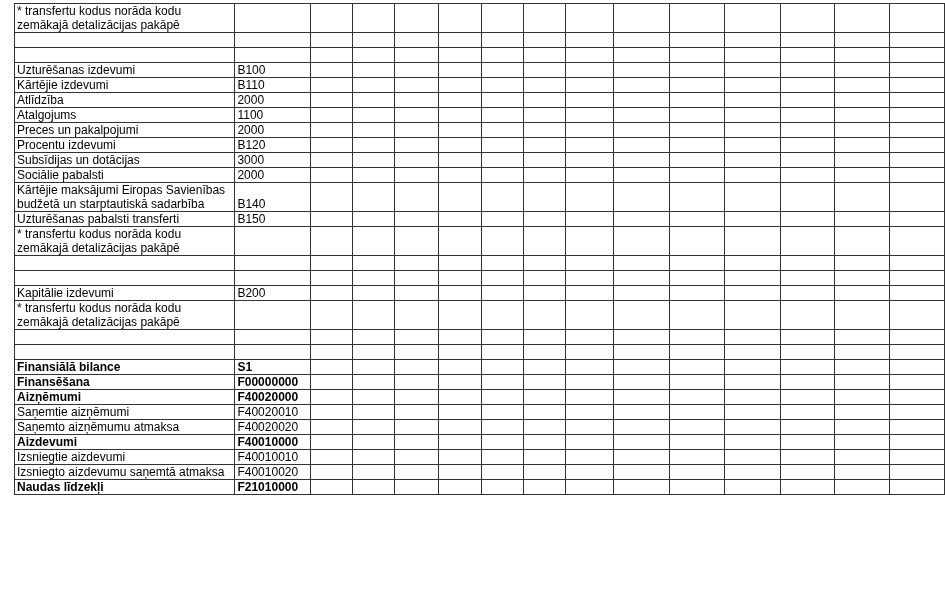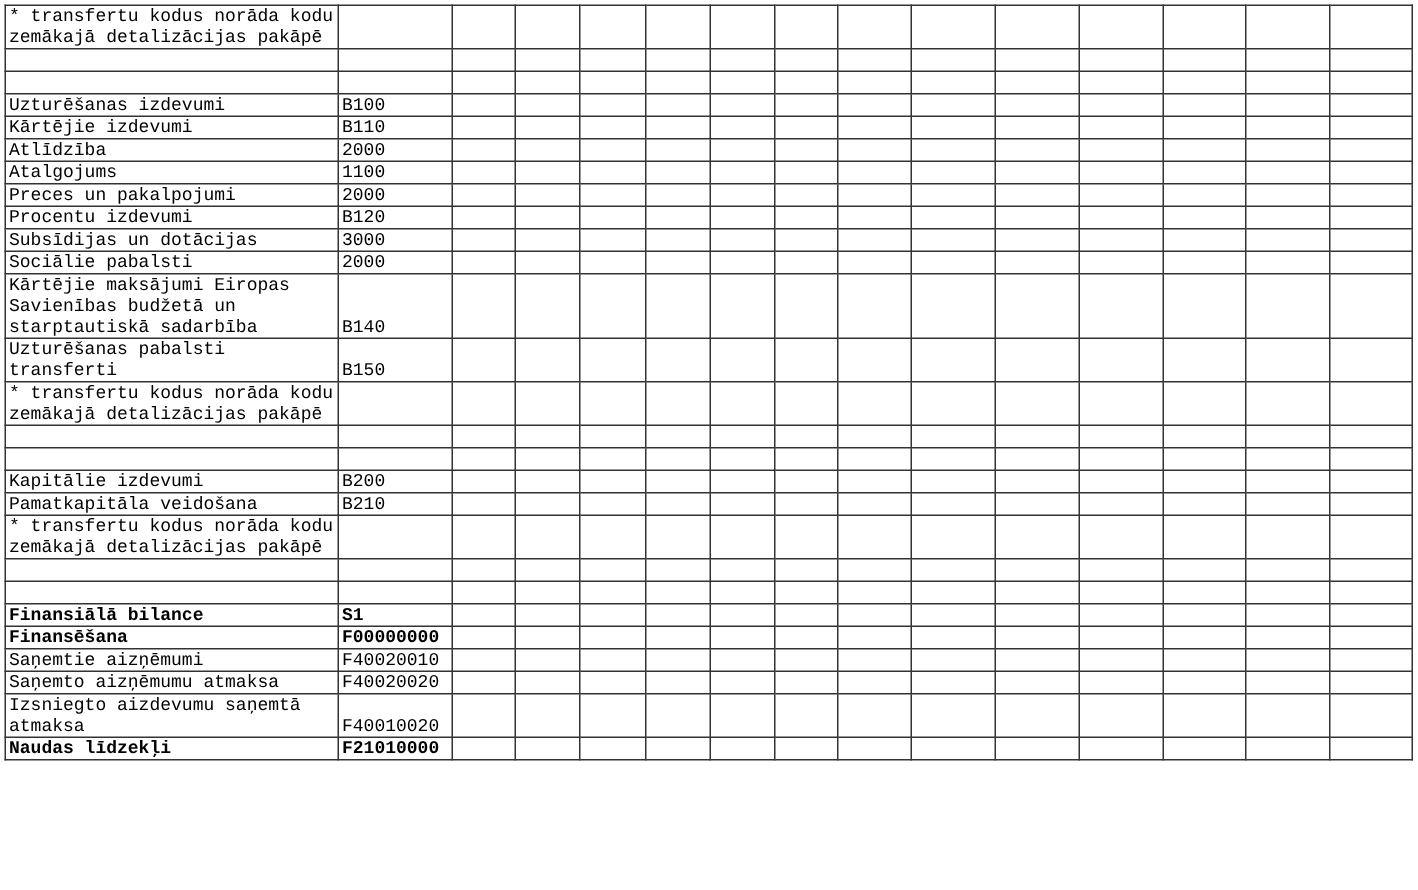--- a/index.html
+++ b/index.html
@@ -7,23 +7,23 @@
     padding: 0;
     background: #ffffff;
     width: 945px;
     height: 593px;
     overflow: hidden;
   }
   .page {
     position: relative;
     width: 945px;
     height: 465px;
-    padding: 3px 0 0 3px;
+    padding: 3px 0 0 14px;
     box-sizing: border-box;
-    font-family: Liberation Mono, monospace;
+    font-family: Liberation Sans, sans-serif;
     color: #000000;
   }
   table.doc-table {
     border-collapse: collapse;
     table-layout: fixed;
     border: 1px solid #333333;
   }
   table.doc-table td {
     border: 1px solid #333333;
     font-size: 12px;
@@ -349,37 +349,20 @@
           <td></td>
           <td></td>
           <td></td>
           <td></td>
           <td></td>
           <td></td>
           <td></td>
           <td></td>
         </tr>
         <tr>
-          <td class="label-cell">Pamatkapitāla veidošana</td>
-          <td class="code-cell">B210</td>
-          <td></td>
-          <td></td>
-          <td></td>
-          <td></td>
-          <td></td>
-          <td></td>
-          <td></td>
-          <td></td>
-          <td></td>
-          <td></td>
-          <td></td>
-          <td></td>
-          <td></td>
-        </tr>
-        <tr>
           <td class="label-cell">* transfertu kodus norāda kodu zemākajā detalizācijas pakāpē</td>
           <td class="code-cell"></td>
           <td></td>
           <td></td>
           <td></td>
           <td></td>
           <td></td>
           <td></td>
           <td></td>
           <td></td>
@@ -450,40 +433,91 @@
           <td></td>
           <td></td>
           <td></td>
           <td></td>
           <td></td>
           <td></td>
           <td></td>
           <td></td>
           <td></td>
         </tr>
+        <tr class="bold-row">
+          <td class="label-cell">Aizņēmumi</td>
+          <td class="code-cell">F40020000</td>
+          <td></td>
+          <td></td>
+          <td></td>
+          <td></td>
+          <td></td>
+          <td></td>
+          <td></td>
+          <td></td>
+          <td></td>
+          <td></td>
+          <td></td>
+          <td></td>
+          <td></td>
+        </tr>
         <tr>
           <td class="label-cell">Saņemtie aizņēmumi</td>
           <td class="code-cell">F40020010</td>
           <td></td>
           <td></td>
           <td></td>
           <td></td>
           <td></td>
           <td></td>
           <td></td>
           <td></td>
           <td></td>
           <td></td>
           <td></td>
           <td></td>
           <td></td>
         </tr>
         <tr>
           <td class="label-cell">Saņemto aizņēmumu atmaksa</td>
           <td class="code-cell">F40020020</td>
+          <td></td>
+          <td></td>
+          <td></td>
+          <td></td>
+          <td></td>
+          <td></td>
+          <td></td>
+          <td></td>
+          <td></td>
+          <td></td>
+          <td></td>
+          <td></td>
+          <td></td>
+        </tr>
+        <tr class="bold-row">
+          <td class="label-cell">Aizdevumi</td>
+          <td class="code-cell">F40010000</td>
+          <td></td>
+          <td></td>
+          <td></td>
+          <td></td>
+          <td></td>
+          <td></td>
+          <td></td>
+          <td></td>
+          <td></td>
+          <td></td>
+          <td></td>
+          <td></td>
+          <td></td>
+        </tr>
+        <tr>
+          <td class="label-cell">Izsniegtie aizdevumi</td>
+          <td class="code-cell">F40010010</td>
           <td></td>
           <td></td>
           <td></td>
           <td></td>
           <td></td>
           <td></td>
           <td></td>
           <td></td>
           <td></td>
           <td></td>

